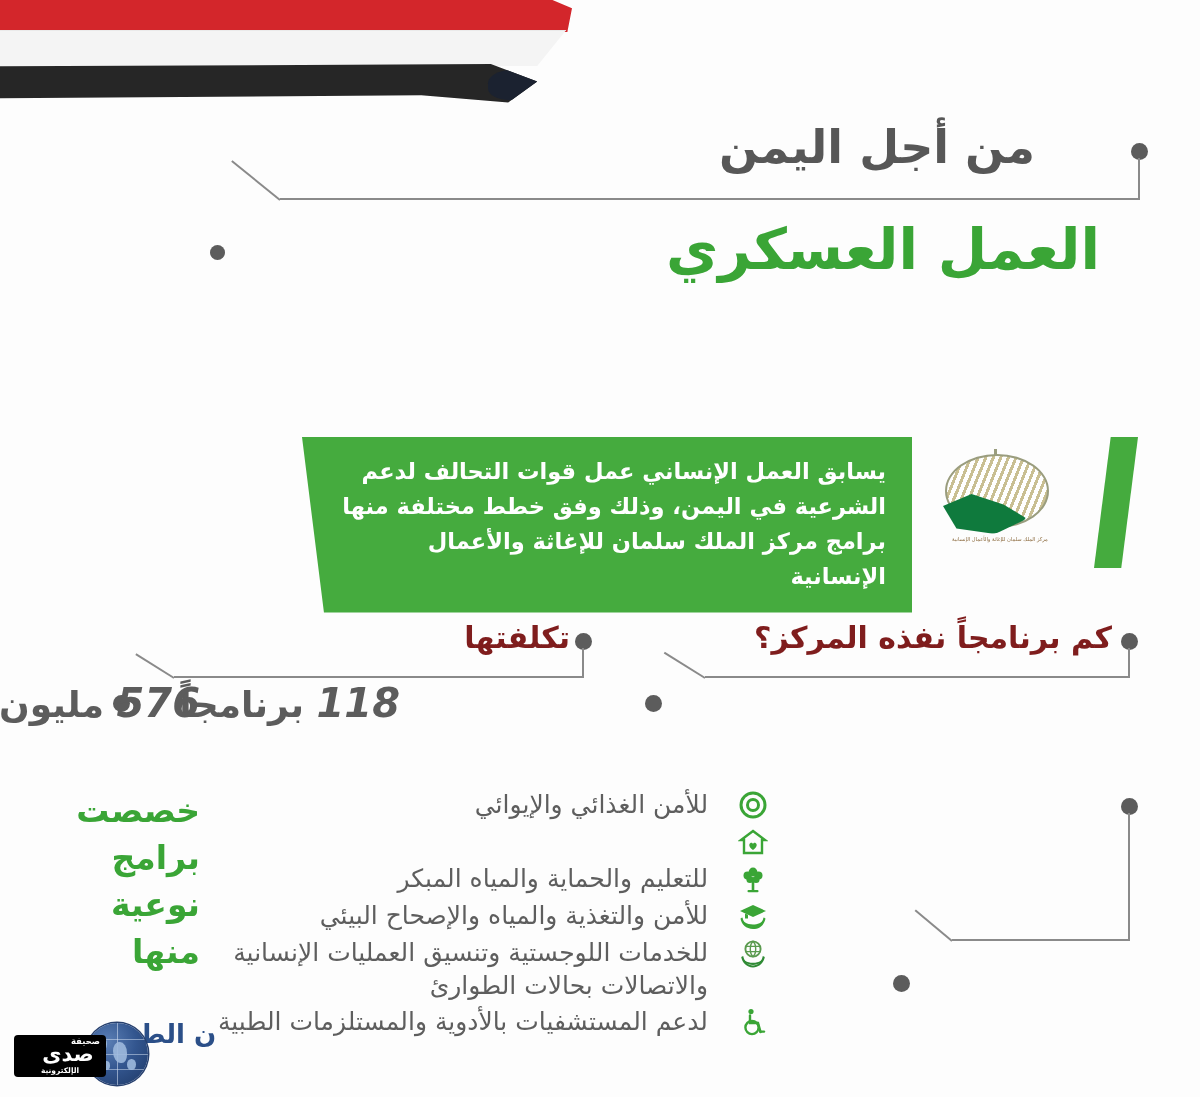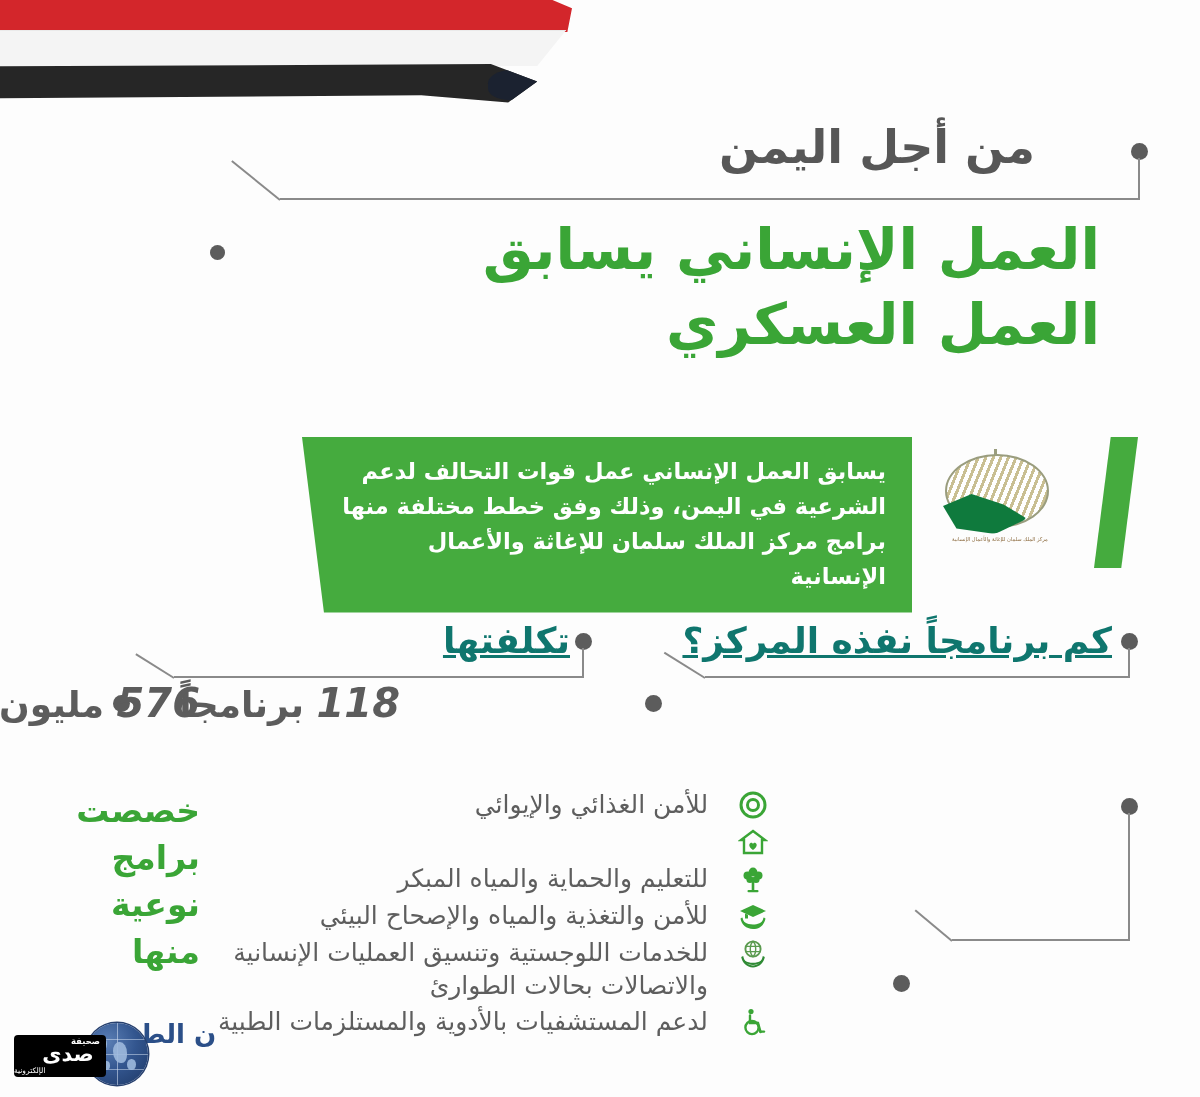--- a/index.html
+++ b/index.html
@@ -197,25 +197,24 @@
     text-align: center;
     font-size: 5.2px;
     line-height: 1.5;
     color: #8c6b3f;
     letter-spacing: .2px;
   }
 
   
   .stat-label {
     position: absolute;
-    font-size: 36px;
-    font-weight: bold;
-    color: #0f766e;
+    font-size: 30px;
+    font-weight: bold;
+    color: #7f1d1d;
     white-space: nowrap;
-    text-decoration: underline;
   }
   .stat-value {
     position: absolute;
     font-size: 36px;
     font-weight: bold;
     color: #5c5c5c;
     white-space: nowrap;
   }
   .stat-value .num { font-size: 40px; font-style: italic; }
 
@@ -331,24 +330,24 @@
     top: 1px;
     font-size: 8.5px;
     color: #ffffff;
     font-weight: bold;
   }
   .wm-bottom {
     position: absolute;
     left: 0;
     bottom: 2px;
     width: 100%;
-    text-align: left;
+    text-align: center;
     font-size: 7.5px;
     color: #ffffff;
-    font-weight: normal;
+    font-weight: bold;
     letter-spacing: .3px;
   }
   .wm-tail {
     position: absolute;
     left: 96px;
     top: 4px;
     font-size: 26px;
     font-weight: bold;
     color: #2b4f88;
     white-space: nowrap;
@@ -366,21 +365,20 @@
   </div>
 
   <div class="eyebrow">من أجل اليمن</div>
   <div class="dot" style="right:52px; top:143px;"></div>
   <div class="line-v" style="right:60px; top:158px; height:42px;"></div>
   <div class="line-h" style="right:60px; top:198px; width:860px;"></div>
   <div class="line-diag" style="right:920px; top:199px; width:62px; transform:rotate(39deg); transform-origin:right center;"></div>
   <div class="dot small" style="right:975px; top:245px;"></div>
 
   <div class="headline">
-    <div>العمل الإنساني يسابق</div>
     <div>العمل العسكري</div>
   </div>
 
   <div class="banner">يسابق العمل الإنساني عمل قوات التحالف لدعم الشرعية في اليمن، وذلك وفق خطط مختلفة منها برامج مركز الملك سلمان للإغاثة والأعمال الإنسانية</div>
 
   <div class="slash"></div>
 
   <div class="ksr-logo">
     <div class="ksr-stem"></div>
     <div class="ksr-globe"></div>

